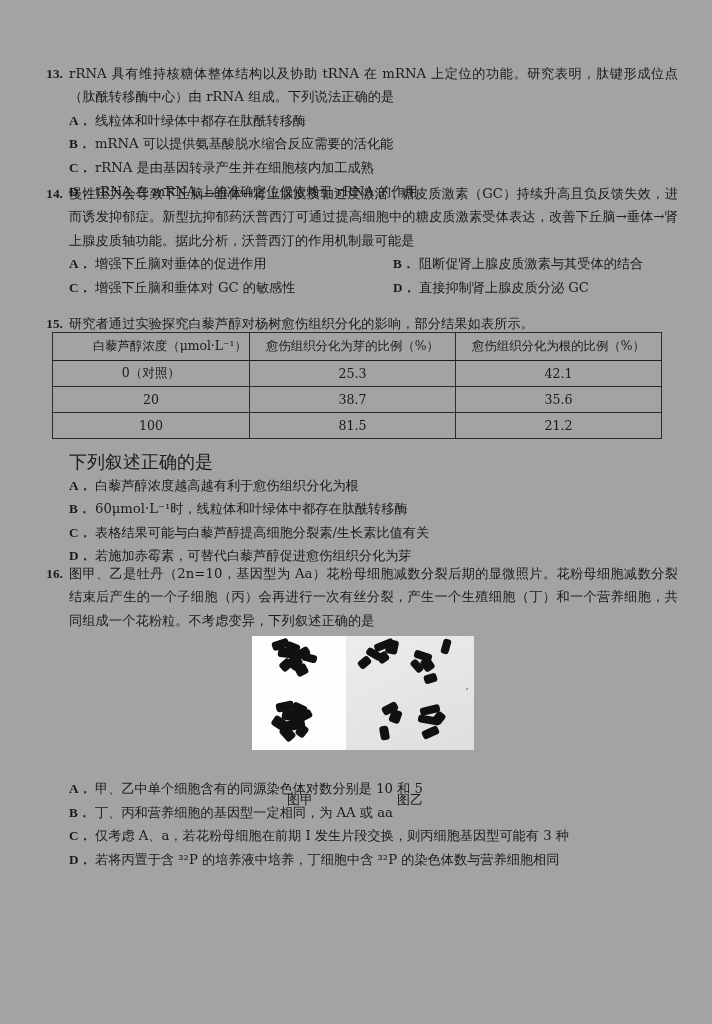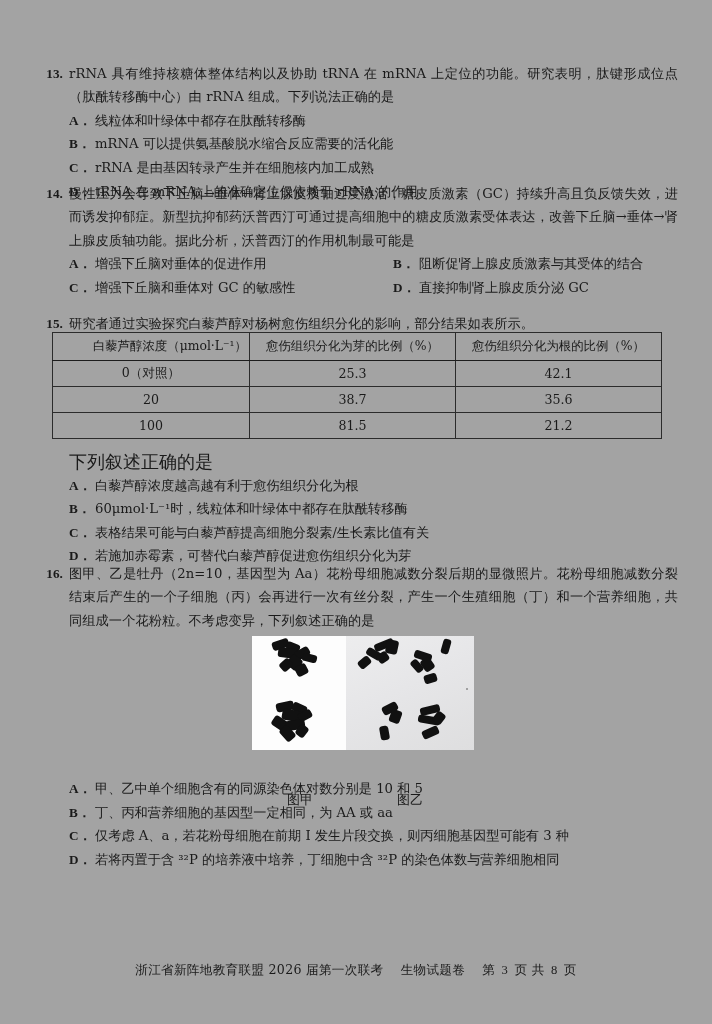--- a/index.html
+++ b/index.html
@@ -338,25 +338,14 @@
       <span class="opt-key">C．</span>
       <span class="opt-txt">仅考虑 A、a，若花粉母细胞在前期 I 发生片段交换，则丙细胞基因型可能有 3 种</span>
     </div>
     <div class="opt">
       <span class="opt-key">D．</span>
       <span class="opt-txt">若将丙置于含 ³²P 的培养液中培养，丁细胞中含 ³²P 的染色体数与营养细胞相同</span>
     </div>
   </div>
 
 
-  <div class="footer">
-    <span>浙江省新阵地教育联盟 2026 届第一次联考</span>
-    <span>&nbsp;&nbsp;</span>
-    <span>生物试题卷</span>
-    <span>&nbsp;&nbsp;</span>
-    <span>第</span>
-    <span class="pn">3</span>
-    <span>页 共</span>
-    <span class="pn">8</span>
-    <span>页</span>
-  </div>
 
 </div>
 
 </body></html>

